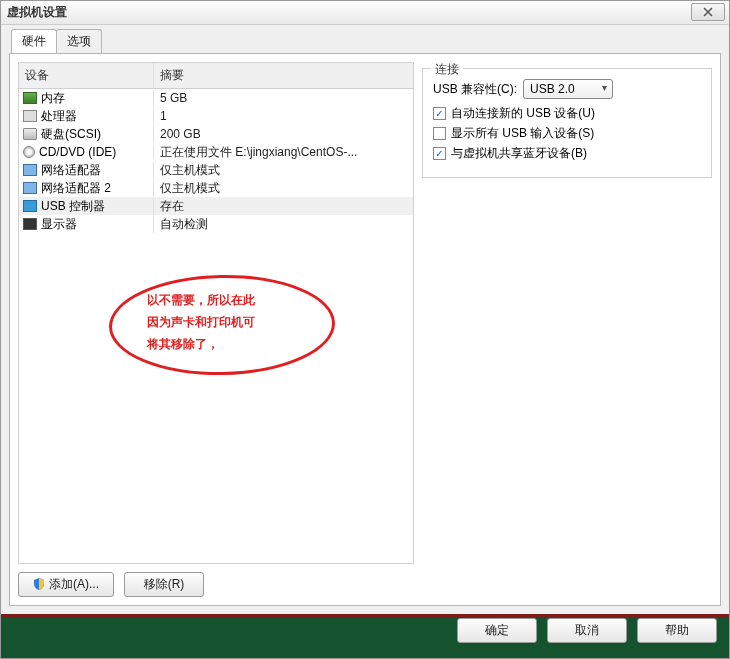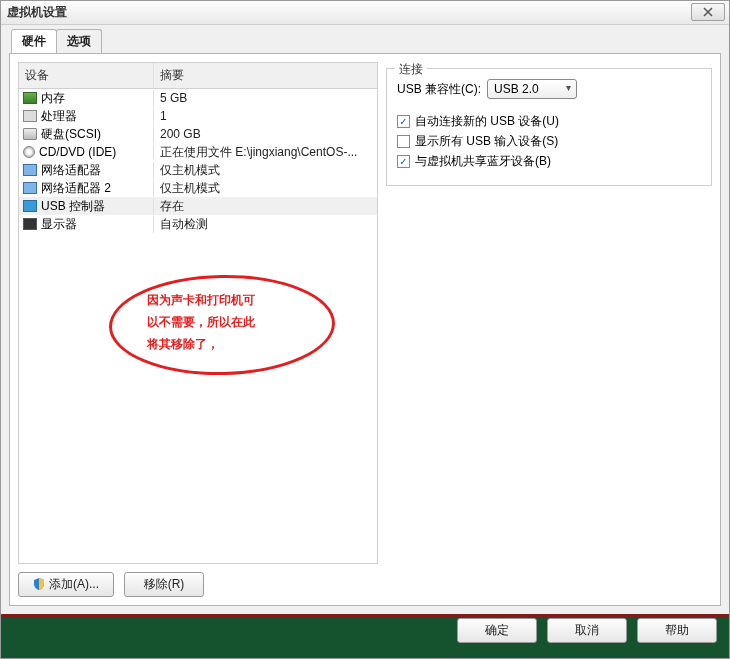--- a/index.html
+++ b/index.html
@@ -3,24 +3,24 @@
 <meta charset="utf-8">
 <style>
   * { box-sizing: border-box; font-family: "Microsoft YaHei", "SimSun", Tahoma, sans-serif; font-size: 12px; }
   body { margin: 0; background: #fff; width: 730px; height: 659px; position: relative; }
   .window { width: 730px; height: 659px; border: 1px solid #999; background: #f0f0f0; display: flex; flex-direction: column; }
   .titlebar { height: 24px; background: linear-gradient(#fdfdfd,#e9e9e9); border-bottom: 1px solid #ccc; display: flex; align-items: center; padding: 0 6px; position: relative; }
   .titlebar .title { color: #333; font-weight: bold; }
   .titlebar .close-btn { position: absolute; right: 4px; top: 2px; width: 34px; height: 18px; border: 1px solid #a0a0a0; border-radius: 2px; background: linear-gradient(#f7f7f7,#e0e0e0); display:flex; align-items:center; justify-content:center; color:#555; }
   .content { flex: 1; display: flex; flex-direction: column; padding: 6px 8px 8px 8px; }
   .tabstrip { display: flex; align-items: flex-end; height: 22px; margin-left: 2px; }
-  .tab { border: 1px solid #b5b5b5; border-bottom: none; background: #fff; padding: 3px 10px; margin-right: -1px; border-radius: 3px 3px 0 0; color:#222;font-weight:bold; }
+  .tab { border: 1px solid #b5b5b5; border-bottom: none; background: #fff; padding: 3px 10px; margin-right: -1px; border-radius: 3px 3px 0 0; color:#222; }
   .tab.inactive { background: #f0f0f0; }
   .body-area { flex:1; background:#fff; border:1px solid #b5b5b5; padding:8px; display:flex; gap:8px; }
-  .left-panel { width:360px; display:flex; flex-direction:column; }
+  .left-panel { width:396px; display:flex; flex-direction:column; }
   .hw-box { border:1px solid #d0d0d0; flex:1; display:flex; flex-direction:column; position:relative; overflow:hidden; }
   .hw-header { display:flex; background:#f0f0f0; border-bottom:1px solid #d0d0d0; }
   .hw-header .col { padding:4px 6px; color:#333; }
   .col-dev { width:135px; border-right:1px solid #e0e0e0;}
   .col-sum { flex:1; }
   .hw-rows { flex:1; position:relative; }
   .row { display:flex; align-items:center; height:18px; }
   .row .col-dev { display:flex; align-items:center; gap:4px; padding-left:4px; }
   .row .col-sum { padding-left:6px; color:#222; white-space:nowrap; overflow:hidden; text-overflow:ellipsis;}
   .row.selected { background:#f0f0f0; }
@@ -34,21 +34,21 @@
   .i-disp { border:1px solid #555; background:#333;}
   .annot-ellipse { position:absolute; left:90px; top:186px; width:226px; height:100px; border:3px solid #e02020; border-radius:50%; transform:rotate(-1deg); pointer-events:none;}
   .annot-text { position:absolute; left:128px; top:200px; color:#e02020; font-weight:bold; line-height:22px; pointer-events:none;}
   .left-btns { display:flex; gap:10px; margin-top:8px; padding-right:4px;}
   .btn { border:1px solid #9a9a9a; background:linear-gradient(#fdfdfd,#e6e6e6); padding:3px 14px; border-radius:3px; min-width:80px; text-align:center; color:#222;}
   .btn .shield { display:inline-block; width:12px; height:12px; margin-right:4px; vertical-align:-2px;}
   .btn .shield svg { width:12px; height:12px;}
   .right-panel { flex:1; }
   .group { border:1px solid #d0d0d0; padding:10px 10px 12px 10px; position:relative; margin-top:6px;}
   .group-title { position:absolute; top:-8px; left:8px; background:#fff; padding:0 4px; color:#333;}
-  .formrow { display:flex; align-items:center; margin-bottom:14px; gap:6px;}
+  .formrow { display:flex; align-items:center; margin-bottom:6px; gap:6px;}
   .select { border:1px solid #888; background:linear-gradient(#fff,#eee); padding:2px 20px 2px 6px; border-radius:3px; position:relative; min-width:90px;}
   .select::after { content:"▾"; position:absolute; right:5px; top:2px; color:#555; font-size:10px;}
   .chk { display:flex; align-items:center; gap:5px; margin:3px 0;}
   .chkbox { width:13px; height:13px; border:1px solid #888; background:#fff; display:flex; align-items:center; justify-content:center; color:#1a63b7; font-size:10px; line-height:1;}
   .footer { height:44px; border-top:4px solid #7f1d1d; background:#14532d; display:flex; align-items:flex-start; justify-content:flex-end; gap:10px; padding-right:12px;}
 </style>
 </head>
 <body>
 
 <div class="window">
@@ -127,22 +127,22 @@
               <div class="row">
                 <div class="col-dev">
                   <span class="icon i-disp"></span>
                   <span>显示器</span>
                 </div>
                 <div class="col-sum">自动检测</div>
               </div>
 
           <div class="annot-ellipse"></div>
               <div class="annot-text">
+              <div>以不需要，所以在此</div>
               <div>因为声卡和打印机可</div>
-              <div>以不需要，所以在此</div>
               <div>将其移除了，</div>
             </div>
             </div>
         </div>
         <div class="left-btns">
           <div class="btn">
             <span class="shield">
               <svg viewBox="0 0 12 12">
                   <path d="M6 0 L11 2 L11 6 C11 9 8.5 11.5 6 12 C3.5 11.5 1 9 1 6 L1 2 Z" fill="#2e7fd1"></path>
                   <path d="M6 0 L6 12 C8.5 11.5 11 9 11 6 L11 2 Z" fill="#f5c23b"></path>

